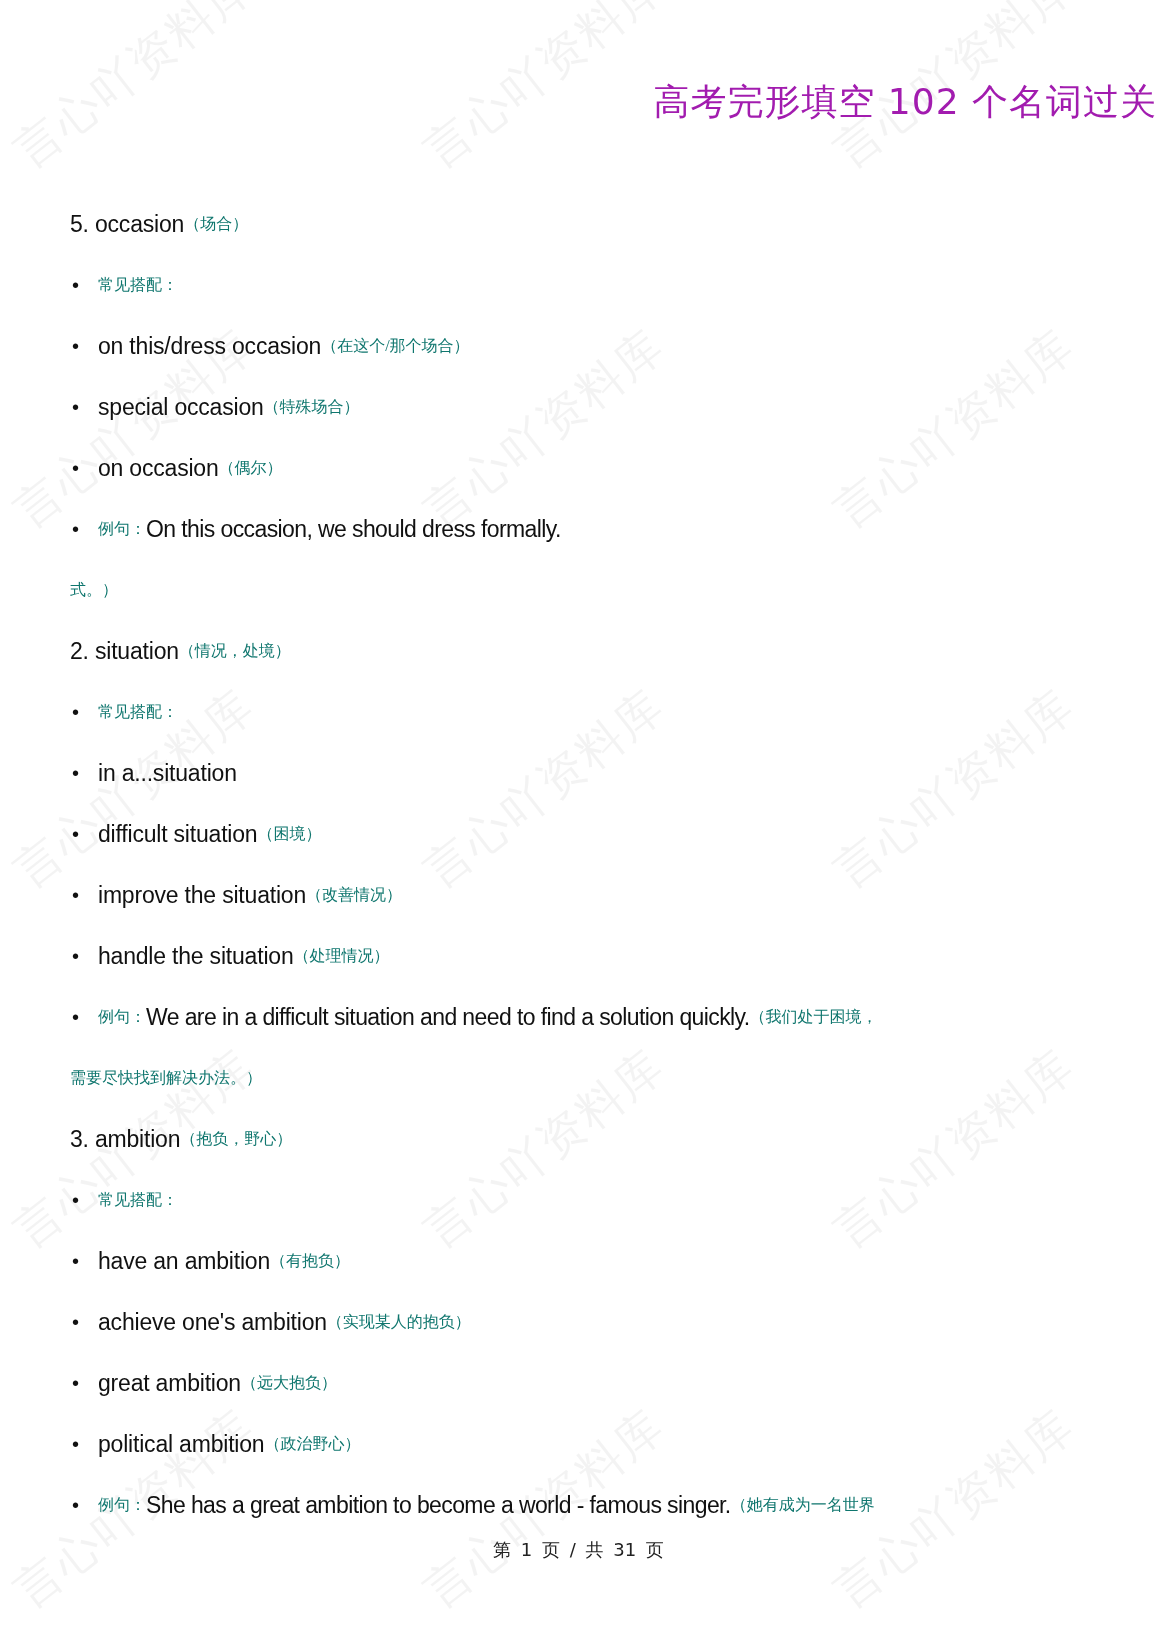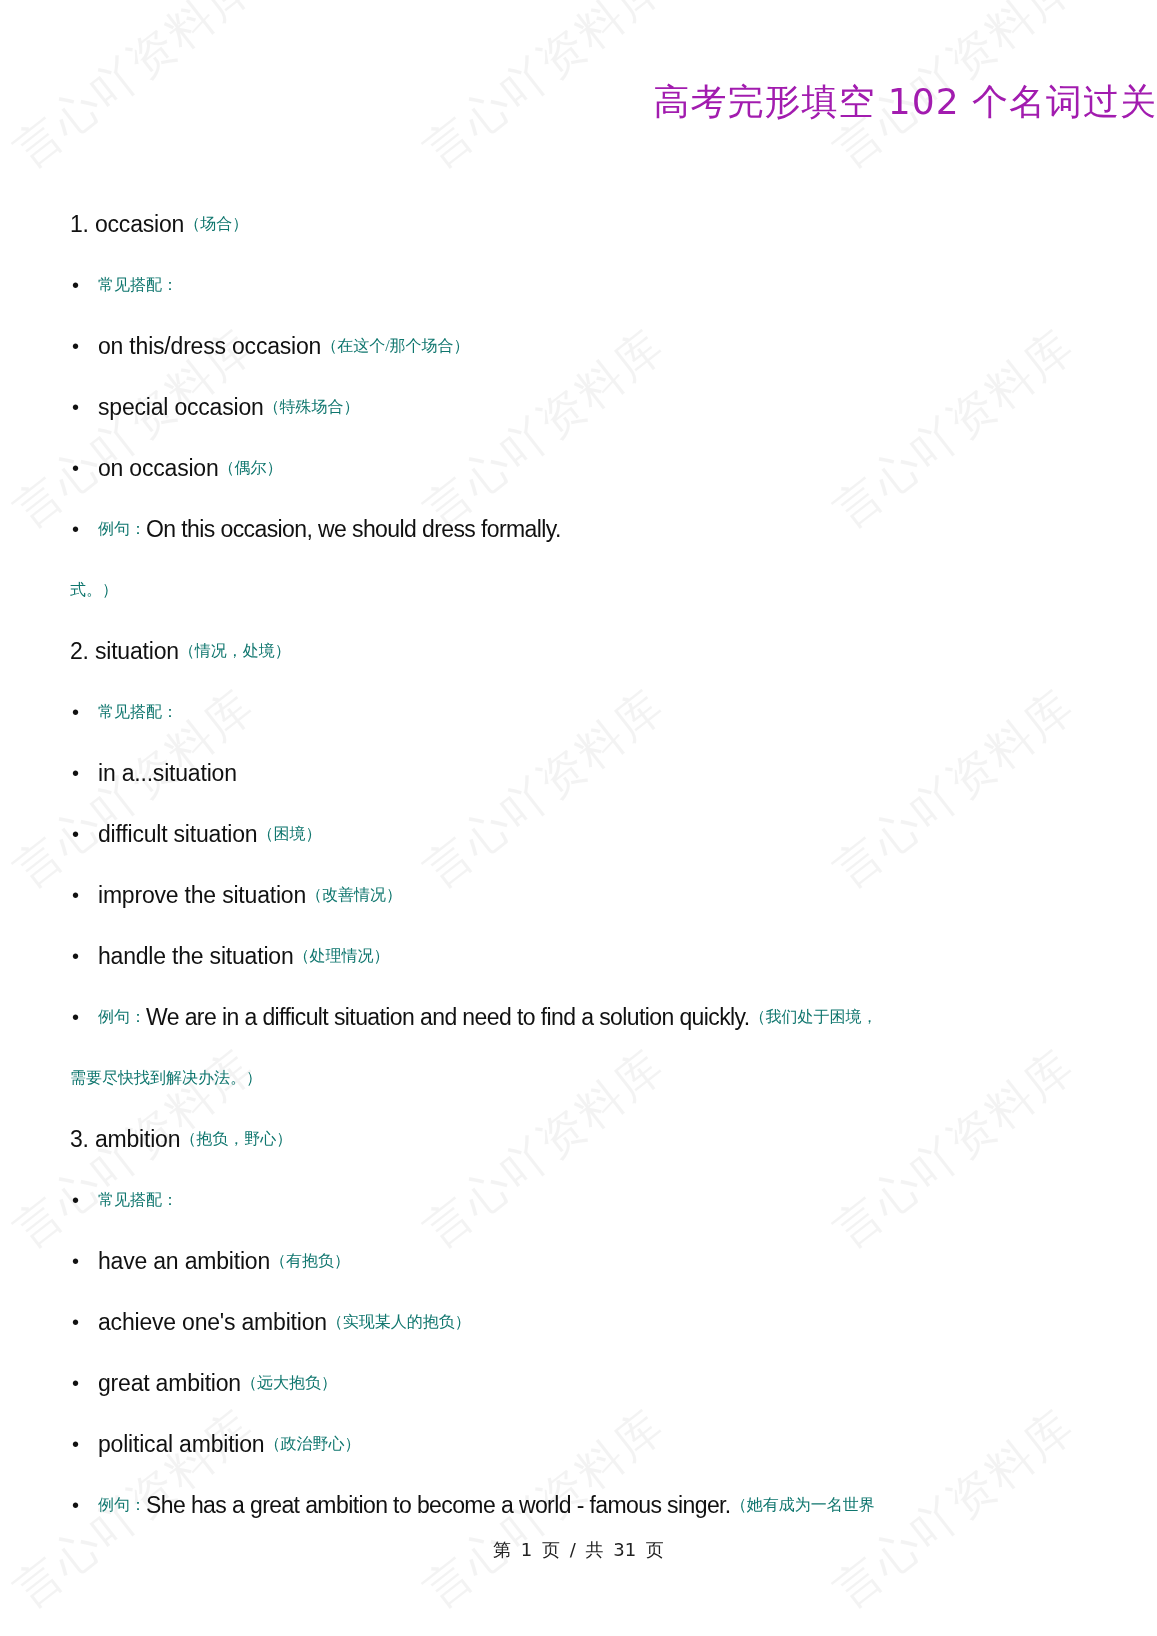--- a/index.html
+++ b/index.html
@@ -120,21 +120,21 @@
   <div class="wm" style="left:860px;top:1560px;">言心吖资料库</div>
 </div>
 
 <div class="page">
 
   <h1 class="title">高考完形填空 102 个名词过关</h1>
 
   <div class="content">
 
     <div class="line">
-      <span class="en">1. occasion</span>
+      <span class="en">5. occasion</span>
       <span class="cn">（场合）</span>
     </div>
     <div class="line">
       <span class="bullet">•</span>
       <span class="cn">常见搭配：</span>
     </div>
     <div class="line">
       <span class="bullet">•</span>
       <span class="en">on this/dress occasion</span>
       <span class="cn">（在这个/那个场合）</span>

